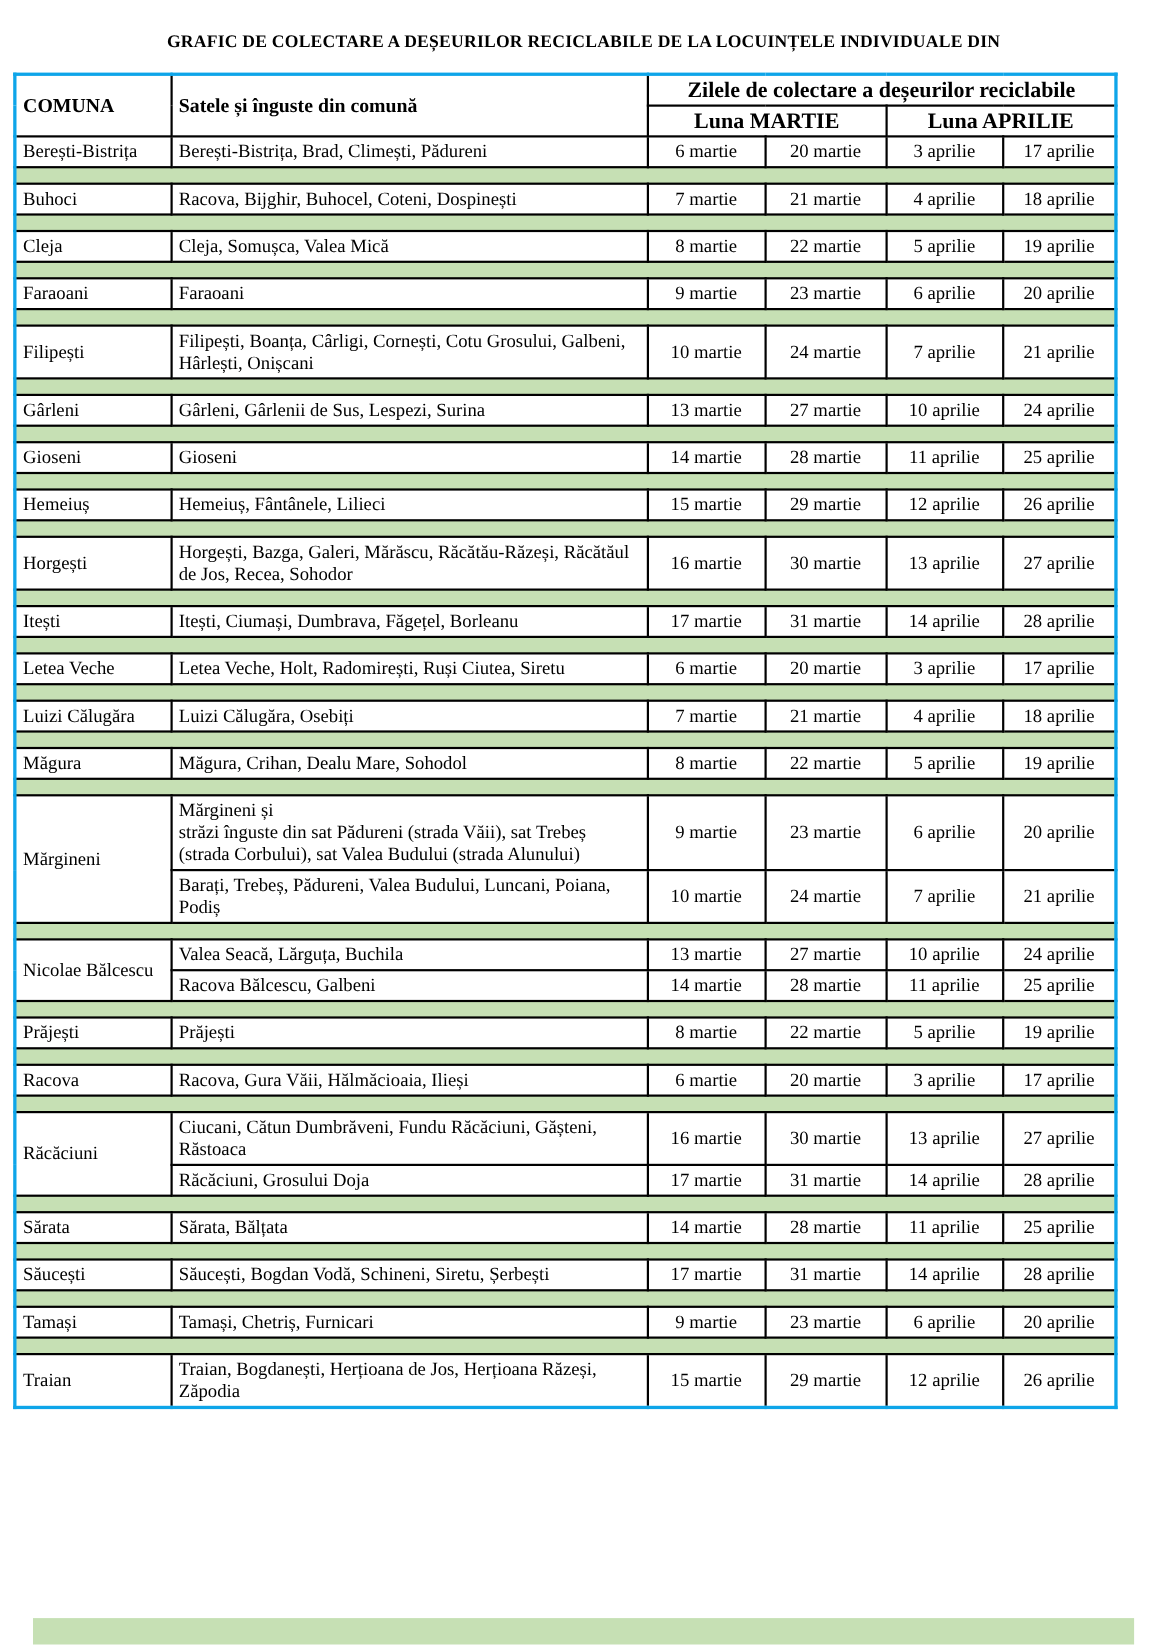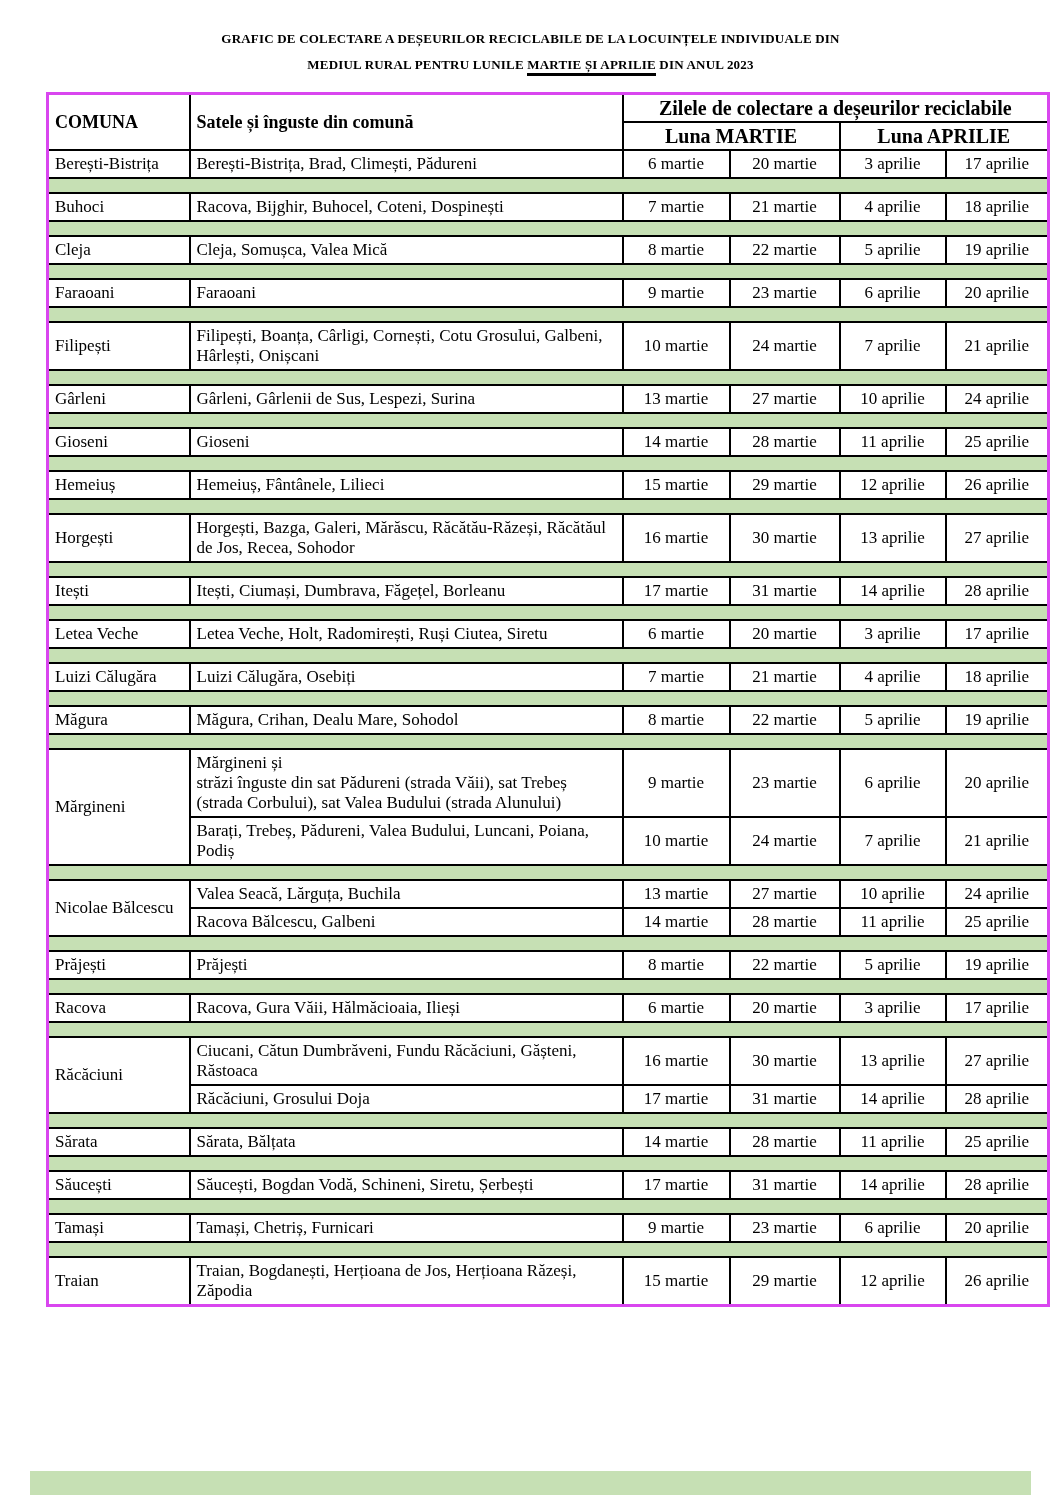--- a/index.html
+++ b/index.html
@@ -14,34 +14,34 @@
   }
   .page {
     position: relative;
     width: 1061px;
     height: 1500px;
   }
   .title-wrap {
     padding-top: 26px;
     text-align: center;
     font-weight: bold;
-    font-size: 13px;
+    font-size: 16px;
     line-height: 26px;
     letter-spacing: 0.2px;
   }
   .title-wrap .u {
     border-bottom: 3px solid #000;
     padding-bottom: 1px;
   }
   table.schedule {
     border-collapse: collapse;
     table-layout: fixed;
-    margin: 14px 0 0 46px;
+    margin: 14px 0 0 12px;
     width: 1001px;
-    border: 3px solid #d946ef;
+    border: 3px solid #0ea5e9;
     font-size: 17px;
   }
   table.schedule th, table.schedule td {
     border: 2px solid #000;
     line-height: 20px;
     padding: 3px 6px;
     vertical-align: middle;
   }
   th.h-comuna, th.h-sate {
     text-align: left;
@@ -79,21 +79,20 @@
     background: #c6e0b4;
   }
 </style>
 </head>
 <body>
 
 <div class="page">
 
   <div class="title-wrap">
     <div>GRAFIC DE COLECTARE A DEȘEURILOR RECICLABILE DE LA LOCUINȚELE INDIVIDUALE DIN</div>
-    <div><span>MEDIUL RURAL PENTRU LUNILE </span><span class="u">MARTIE ȘI APRILIE</span><span> DIN ANUL 2023</span></div>
   </div>
 
   <table class="schedule">
     <colgroup>
       <col style="width:142px">
       <col style="width:433px">
       <col style="width:107px">
       <col style="width:110px">
       <col style="width:106px">
       <col style="width:103px">

